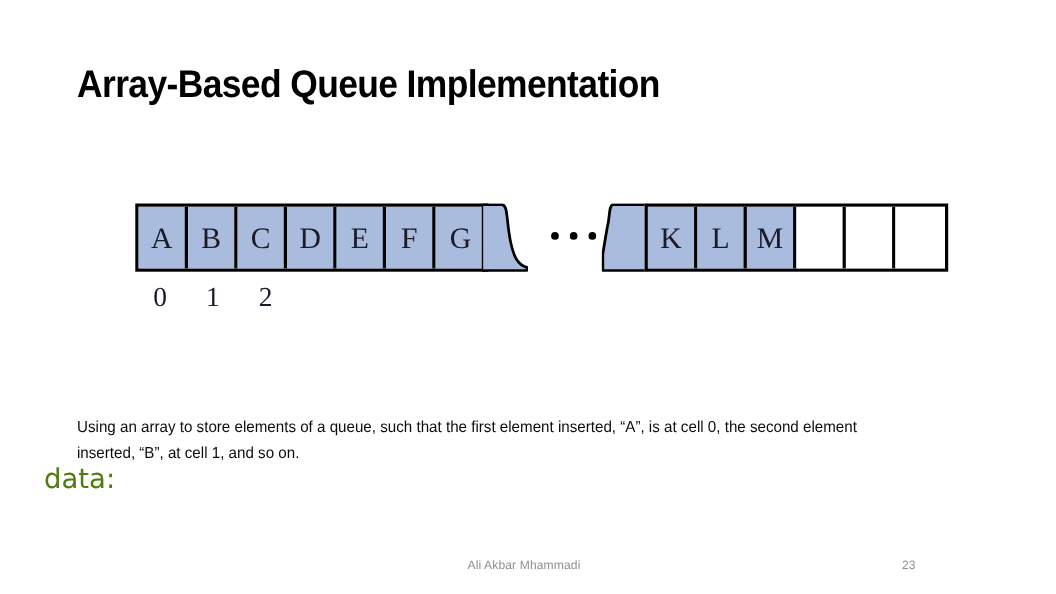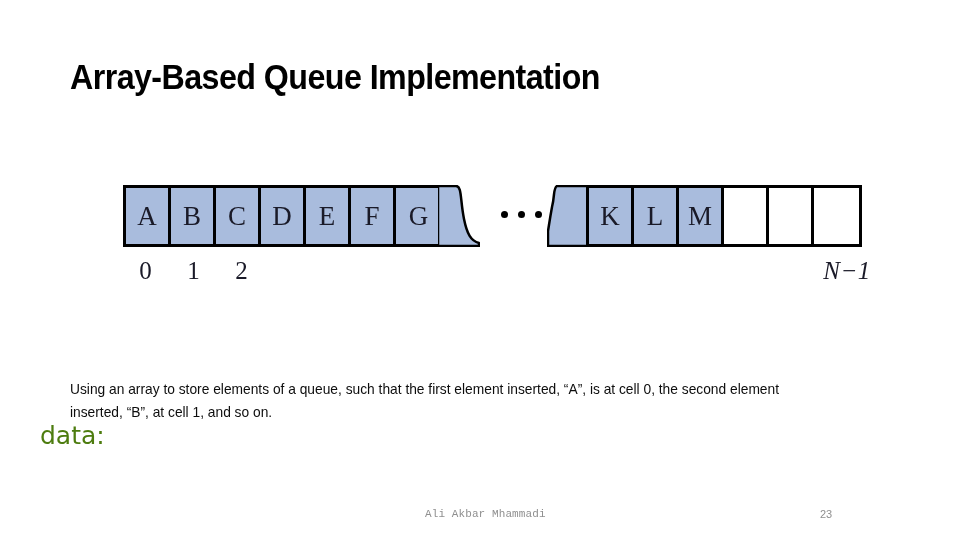--- a/index.html
+++ b/index.html
@@ -142,21 +142,21 @@
     color: #0d0d0d;
     transform: scaleX(0.95);
     transform-origin: left top;
   }
 
   
   .footer-author {
     position: absolute;
     left: 425px;
     top: 508px;
-    font-family: Liberation Mono, monospace;
+    font-family: Liberation Sans, sans-serif;
     font-size: 11px;
     color: #8f8f8f;
     letter-spacing: 0.1px;
     text-align: center;
   }
   .footer-page {
     position: absolute;
     left: 820px;
     top: 508px;
     font-family: "Liberation Sans", sans-serif;
@@ -206,20 +206,19 @@
       <div class="cell filled">M</div>
       <div class="cell"></div>
       <div class="cell"></div>
       <div class="cell"></div>
     </div>
   </div>
 
   <div class="index-label i0">0</div>
   <div class="index-label i1">1</div>
   <div class="index-label i2">2</div>
-  <div class="index-label iN">N−1</div>
 
 </div>
 
 <div class="body-text">Using an array to store elements of a queue, such that the first element inserted, “A”, is at cell 0, the second element inserted, “B”, at cell 1, and so on.</div>
 
 <div class="footer-author">Ali Akbar Mhammadi</div>
 <div class="footer-page">23</div>
 
 </body></html>

